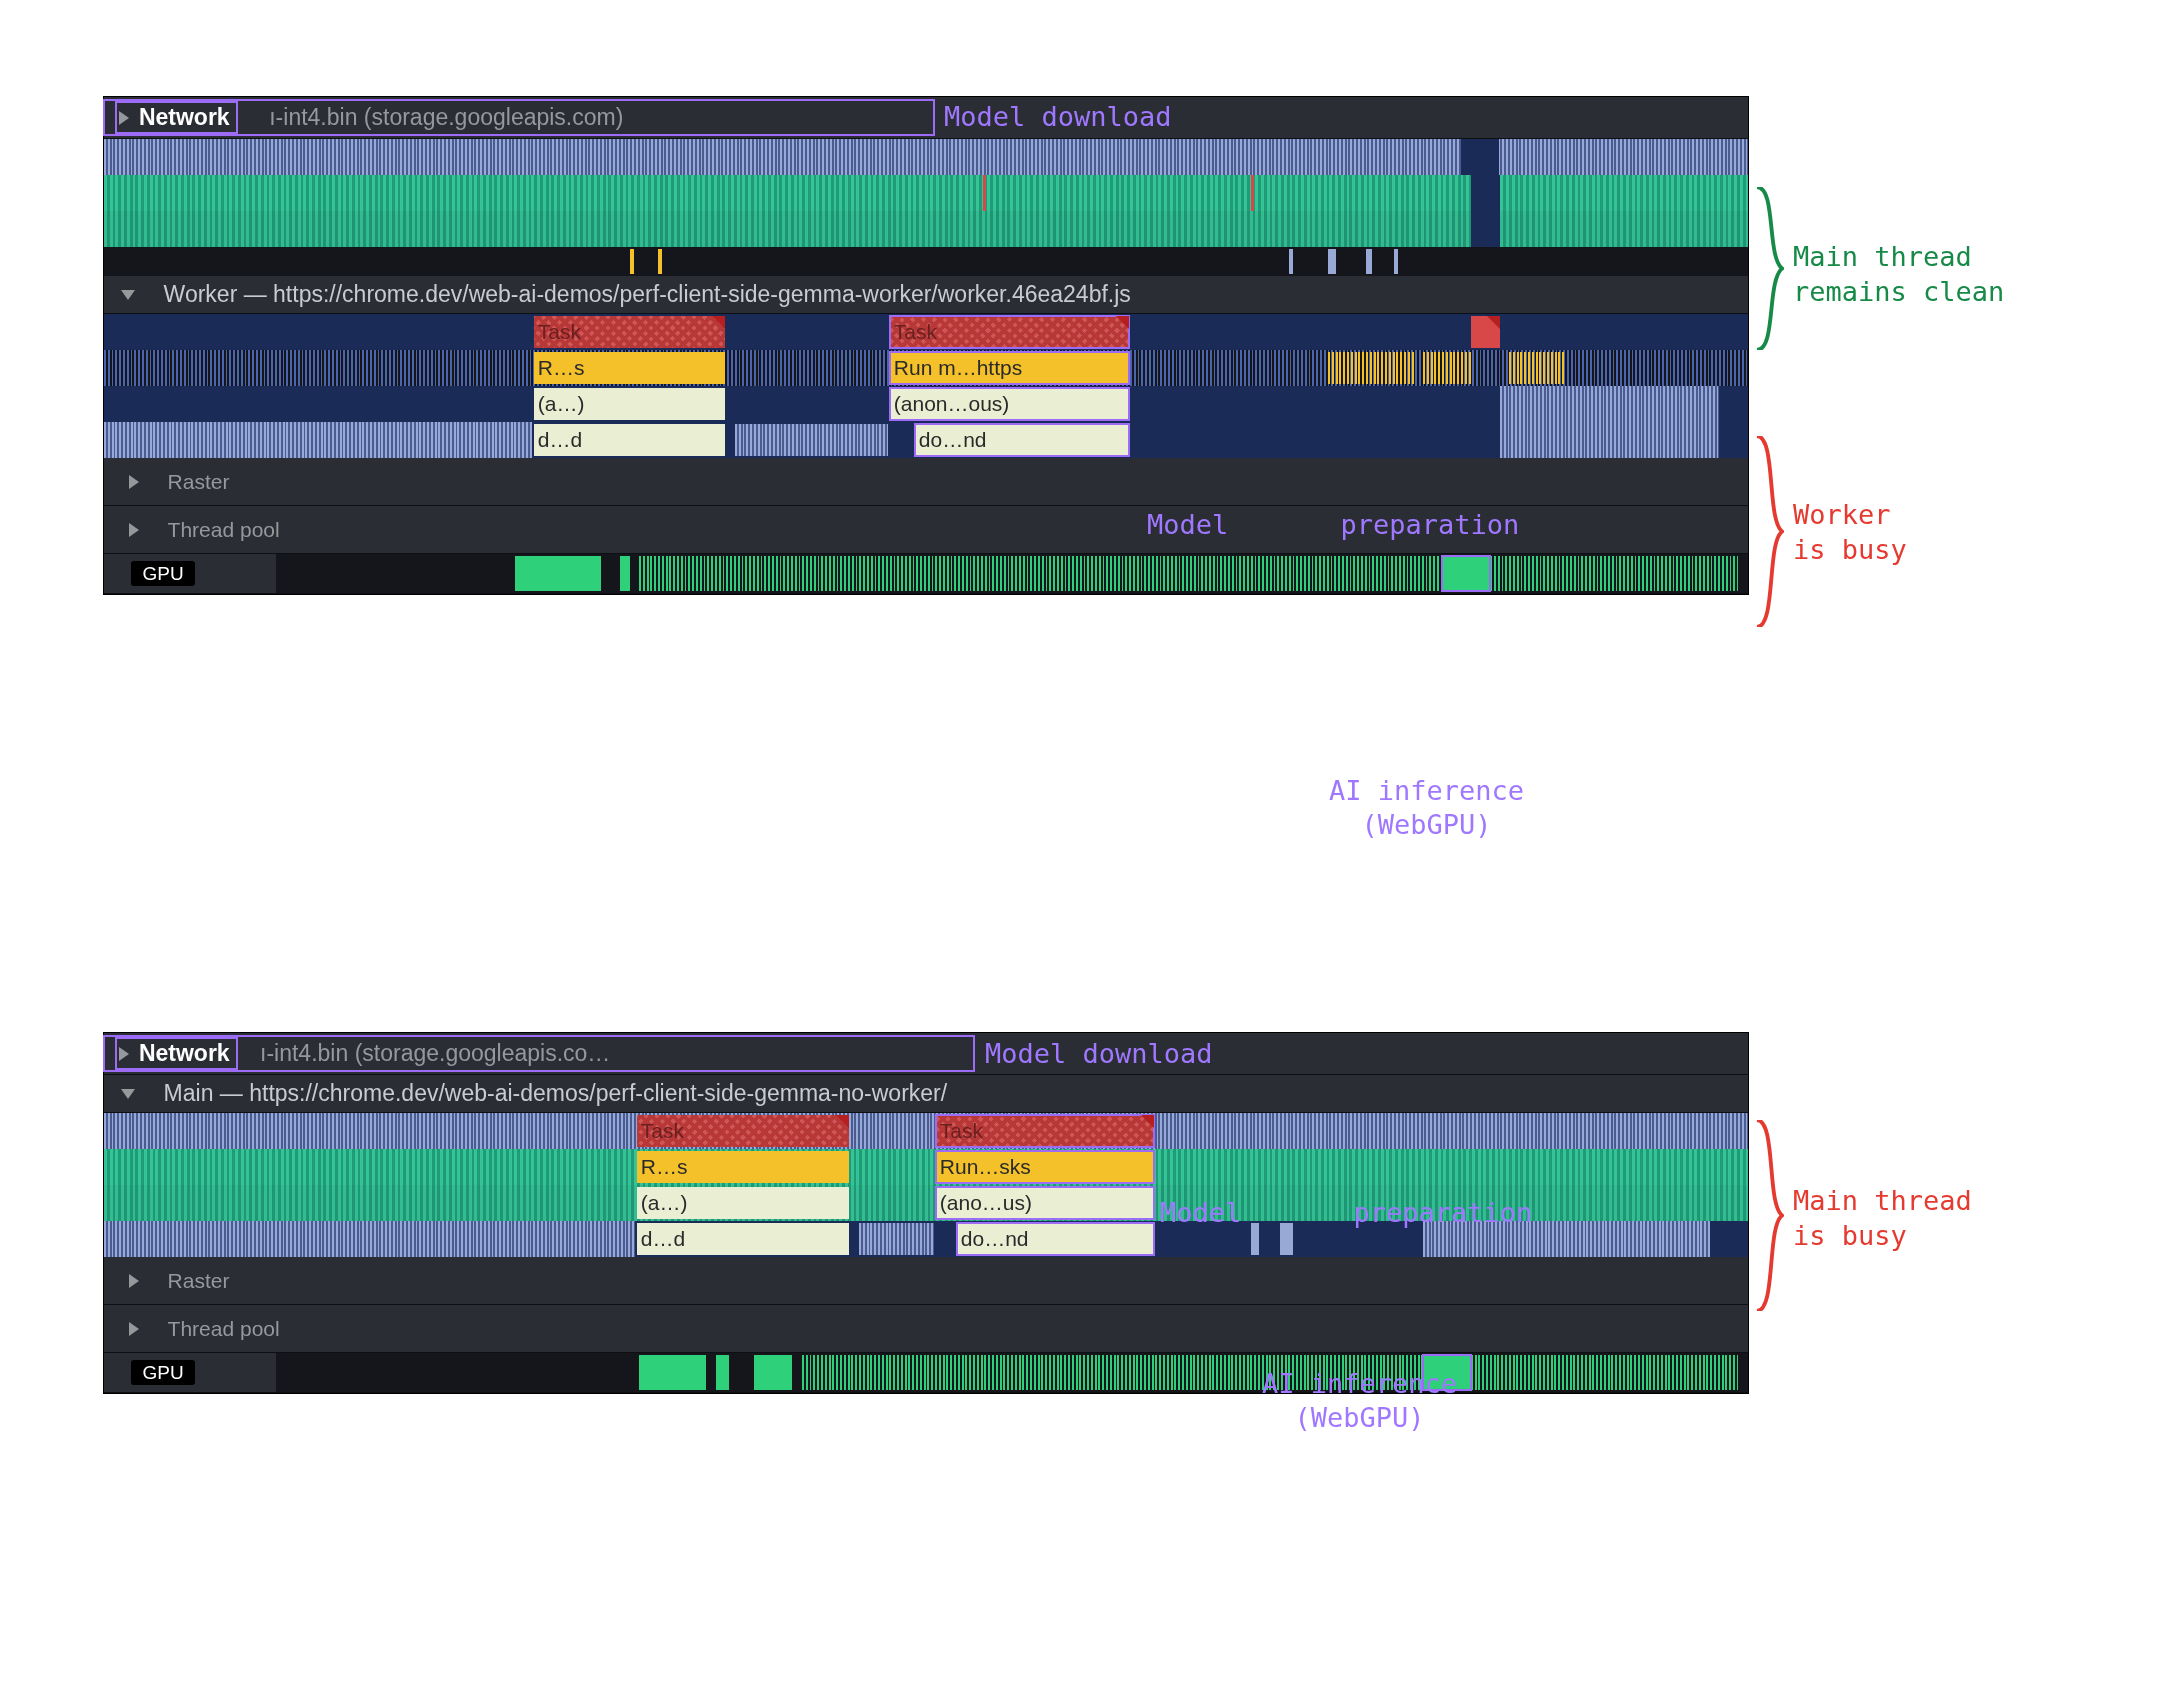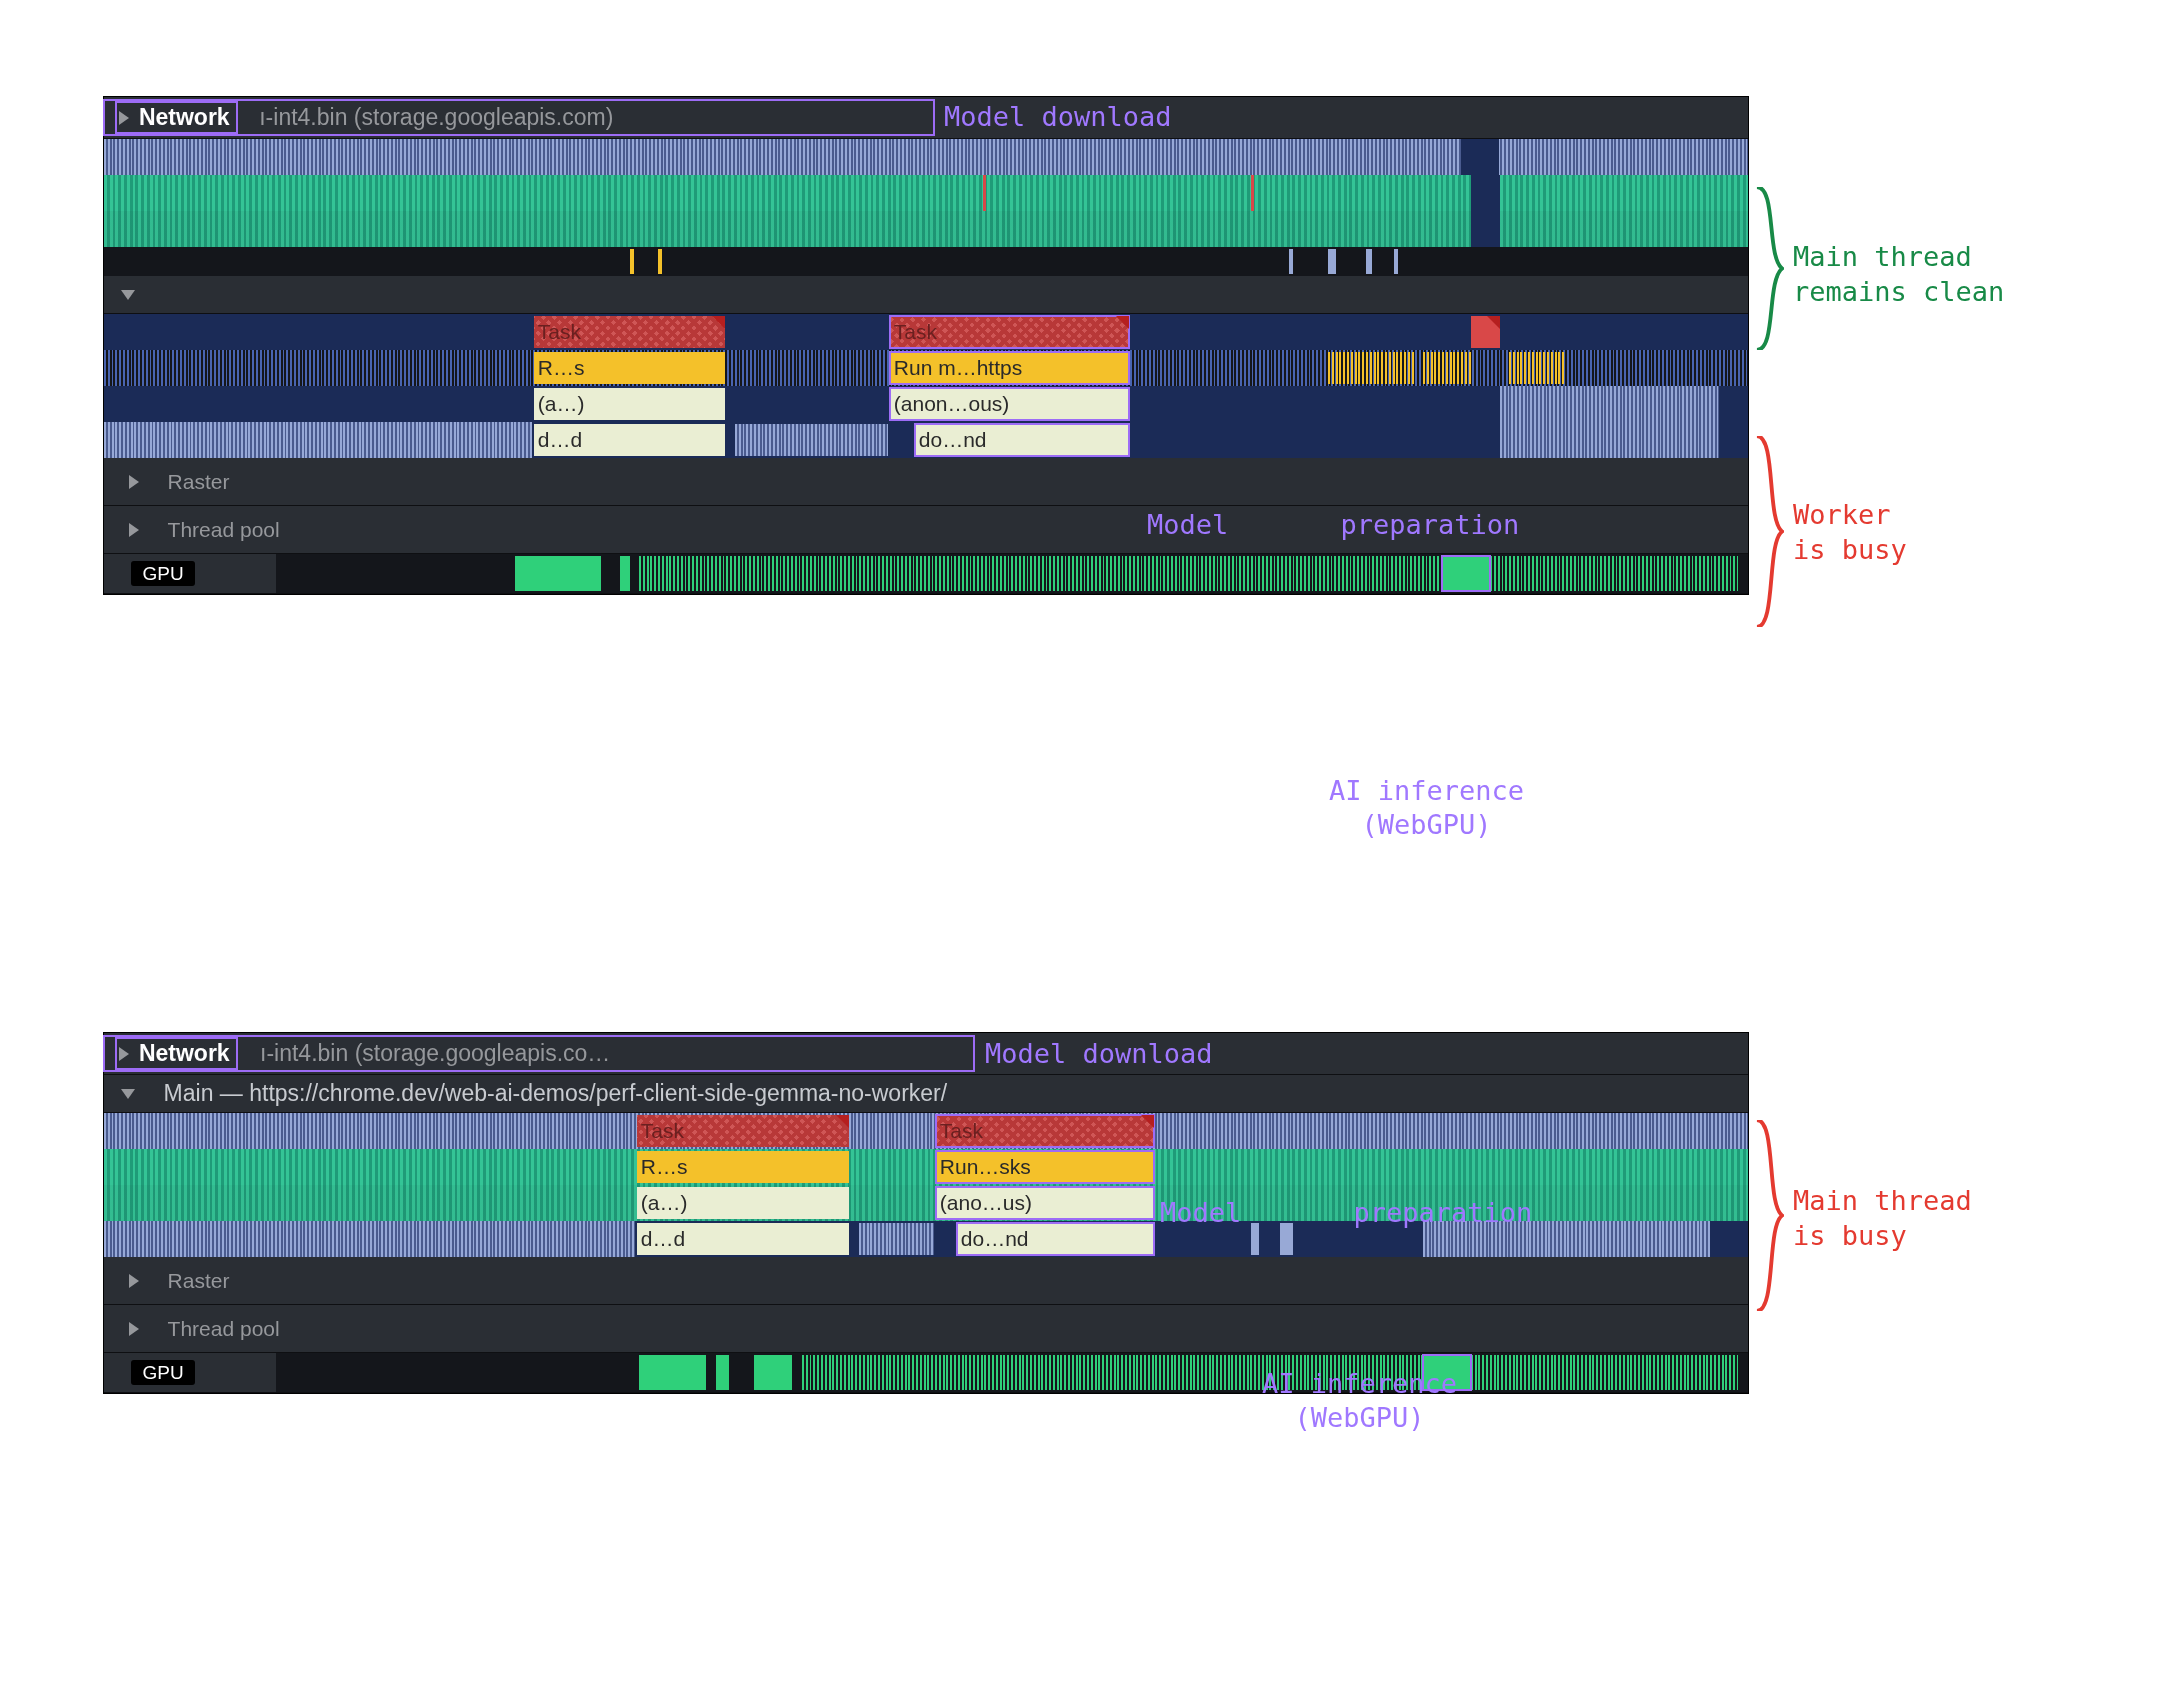--- a/index.html
+++ b/index.html
@@ -74,21 +74,21 @@
 </head>
 <body>
 
 <div class="panel" style="left:103px;top:96px;width:1646px">
 
   <div class="row row-header" style="height:42px;padding-left:11.5px">
     <span class="pborder" style="display:inline-flex;align-items:center;padding:1.9px 7.6px 1.9px 3.8px">
       <span class="tri closed"></span>
       <span class="net-label">Network</span>
     </span>
-    <span class="net-dim" style="margin-left:3px">ı-int4.bin (storage.googleapis.com)</span>
+    <span class="net-dim" style="margin-left:13px">ı-int4.bin (storage.googleapis.com)</span>
     <div class="seg pborder" style="left:0;top:2.9px;bottom:2.9px;width:830px;background:transparent;pointer-events:none"></div>
   </div>
 
 
   <div class="flame-row">
     <div class="seg full hstripes" style="left:0;right:0"></div>
     <div class="seg full" style="left:1357px;width:38px;background:var(--navy)"></div>
   </div>
   <div class="flame-row">
     <div class="seg full tealstripes" style="left:0;right:0"></div>
@@ -105,20 +105,21 @@
     <div class="seg" style="left:526px;width:3.8px;background:var(--gold)"></div>
     <div class="seg" style="left:554px;width:3.8px;background:var(--gold)"></div>
     <div class="seg" style="left:1185px;width:3.8px;background:#98a9d6"></div>
     <div class="seg" style="left:1224px;width:7.6px;background:#98a9d6"></div>
     <div class="seg" style="left:1262px;width:5.7px;background:#98a9d6"></div>
     <div class="seg" style="left:1290px;width:3.8px;background:#98a9d6"></div>
   </div>
 
   <div class="row row-header" style="height:38px">
     <span class="tri open"></span>
+    <span>Worker — https://chrome.dev/web-ai-demos/perf-client-side-gemma-worker/worker.46ea24bf.js</span>
   </div>
 
   <div class="flame-row">
     <div class="seg full navyfill" style="left:0;right:0"></div>
 
     <div class="seg redhatch" style="left:430px;width:191px">
         <span class="lab redtext">Task</span>
         <span class="redtri"></span>
       </div>
 

